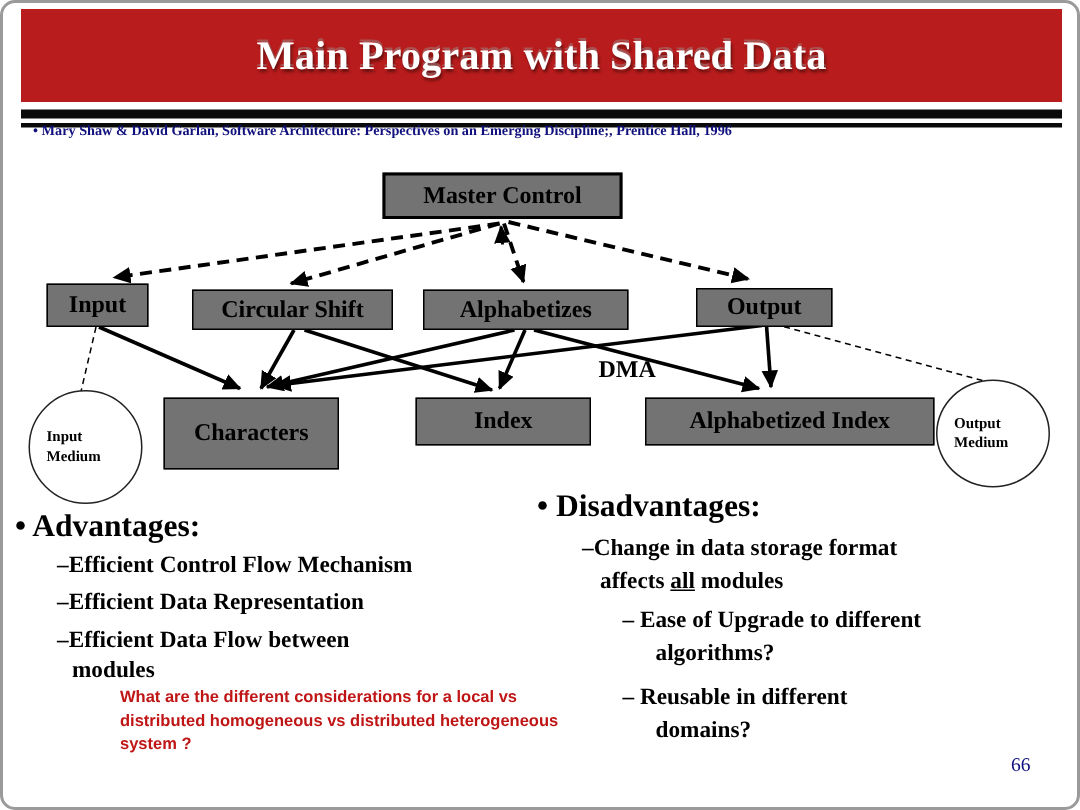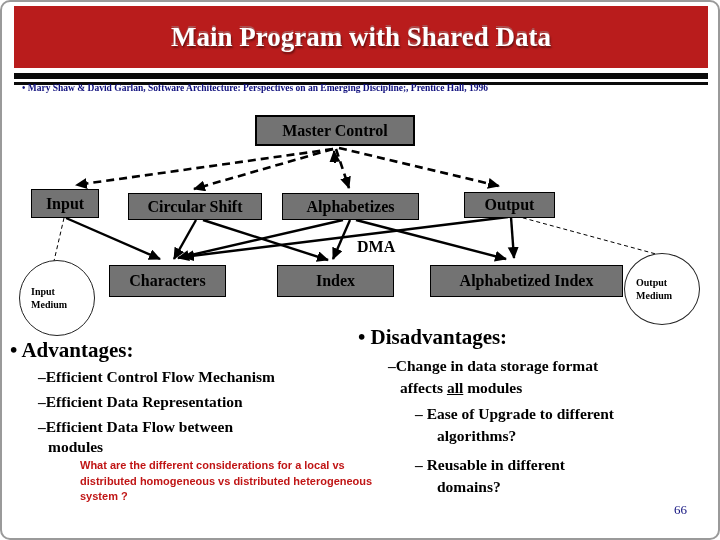--- a/index.html
+++ b/index.html
@@ -93,23 +93,23 @@
   <div class="dnode" style="left:126px;top:191px;width:134px;height:27px;">
     <span>Circular Shift</span>
   </div>
   <div class="dnode" style="left:280px;top:191px;width:137px;height:27px;">
     <span>Alphabetizes</span>
   </div>
   <div class="dnode" style="left:462px;top:190px;width:91px;height:26px;">
     <span>Output</span>
   </div>
 
-  <div class="dlabel" style="left:355px;top:236px;">DMA</div>
+  <div class="dlabel" style="left:397px;top:236px;">DMA</div>
 
-  <div class="dnode" style="left:107px;top:263px;width:117px;height:32px;">
+  <div class="dnode" style="left:107px;top:263px;width:117px;height:48px;">
     <span>Characters</span>
   </div>
   <div class="dnode" style="left:275px;top:263px;width:117px;height:32px;">
     <span>Index</span>
   </div>
   <div class="dnode" style="left:428px;top:263px;width:193px;height:32px;">
     <span>Alphabetized Index</span>
   </div>
 
   <div class="medium" style="left:17px;top:258px;width:76px;height:76px;">

